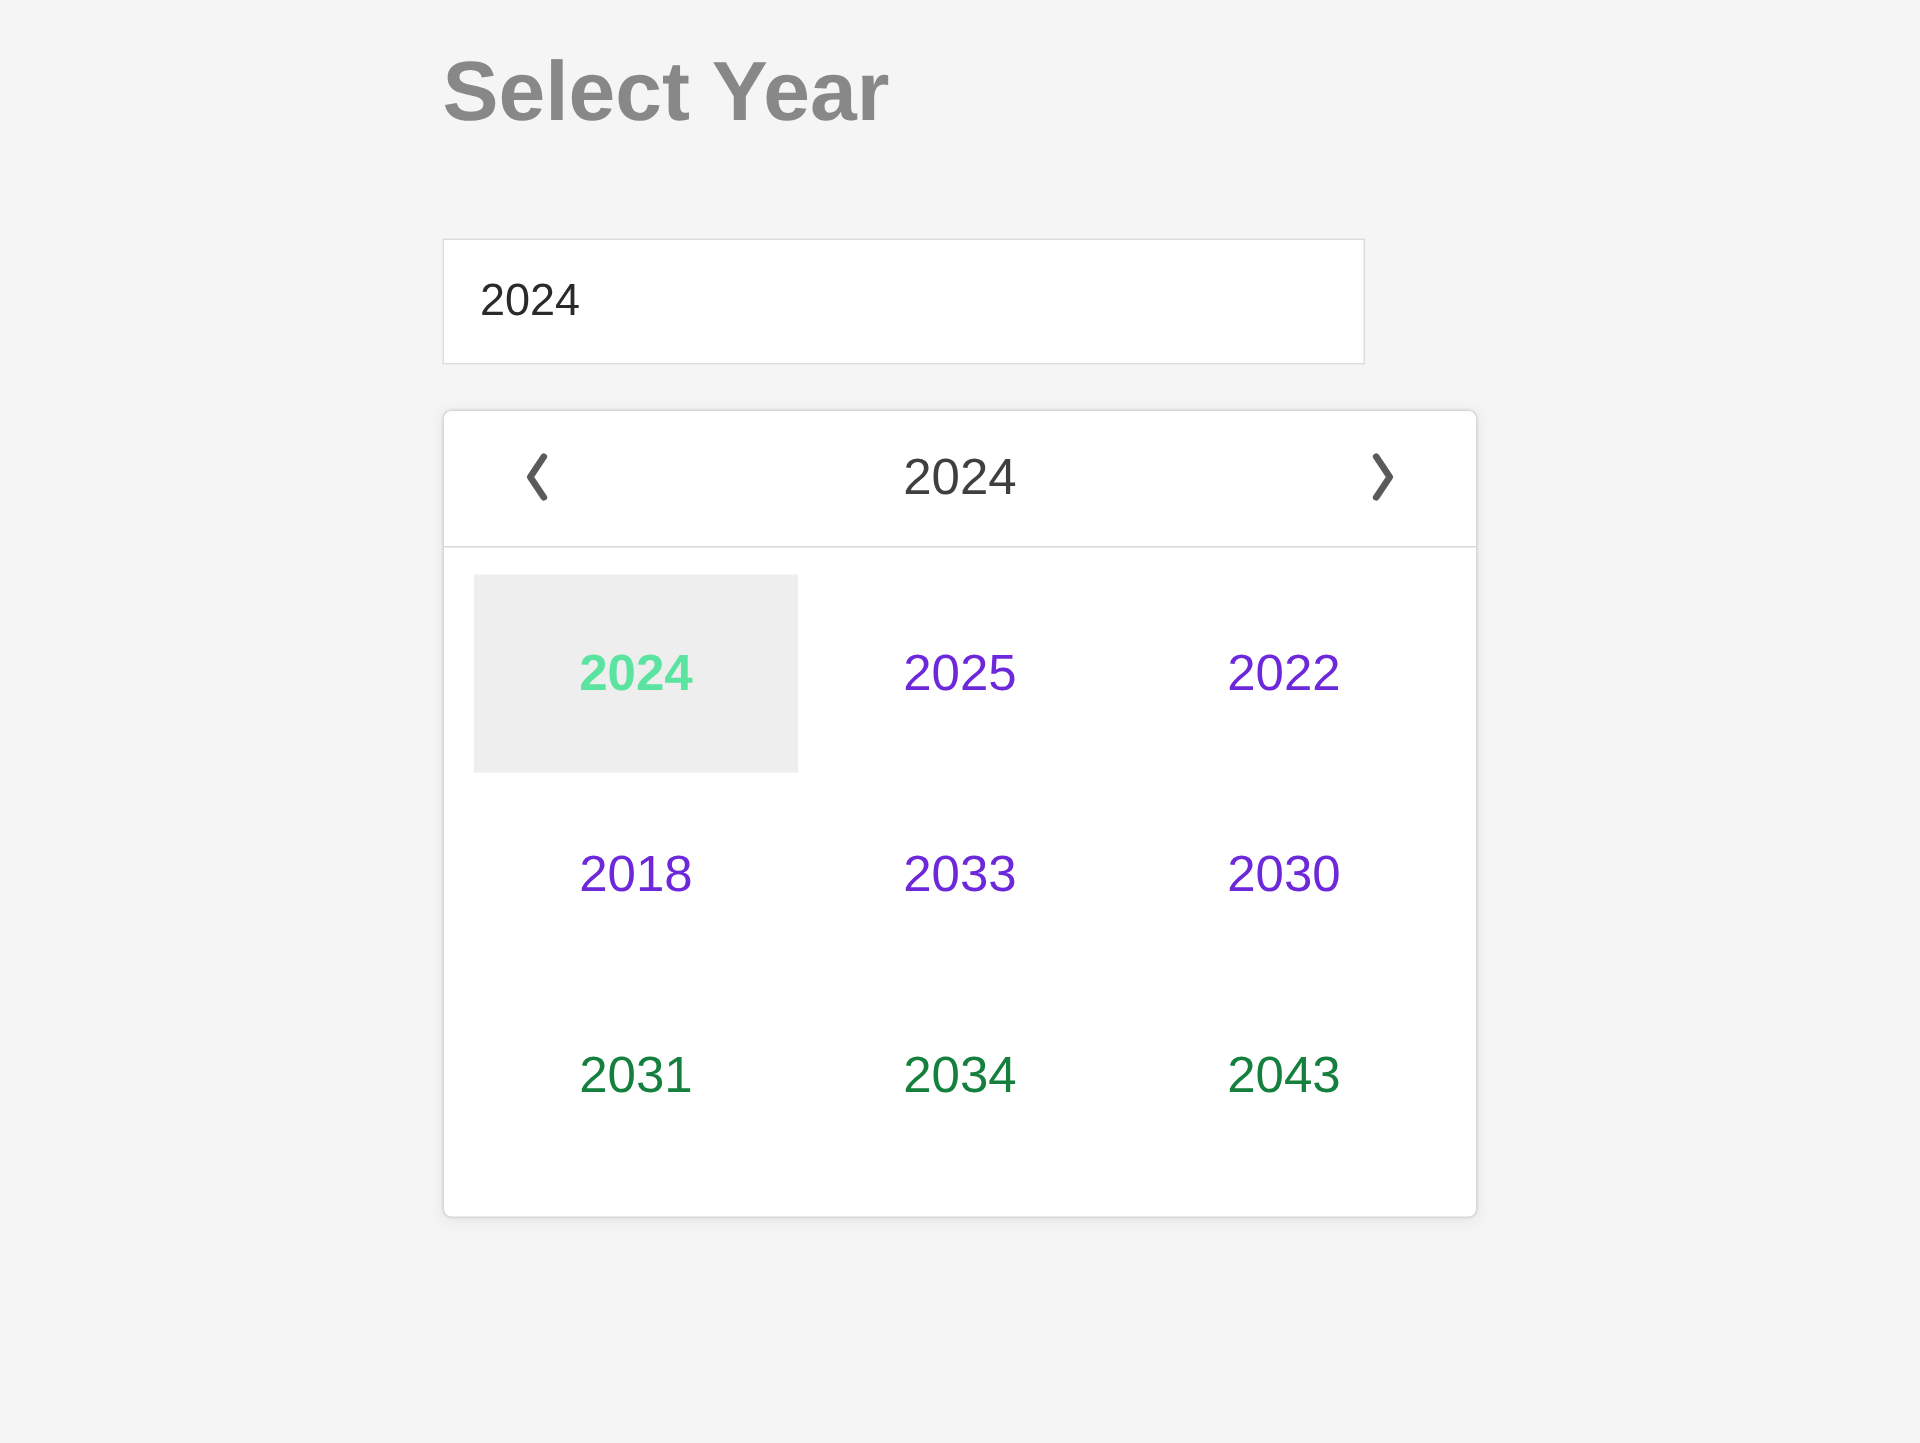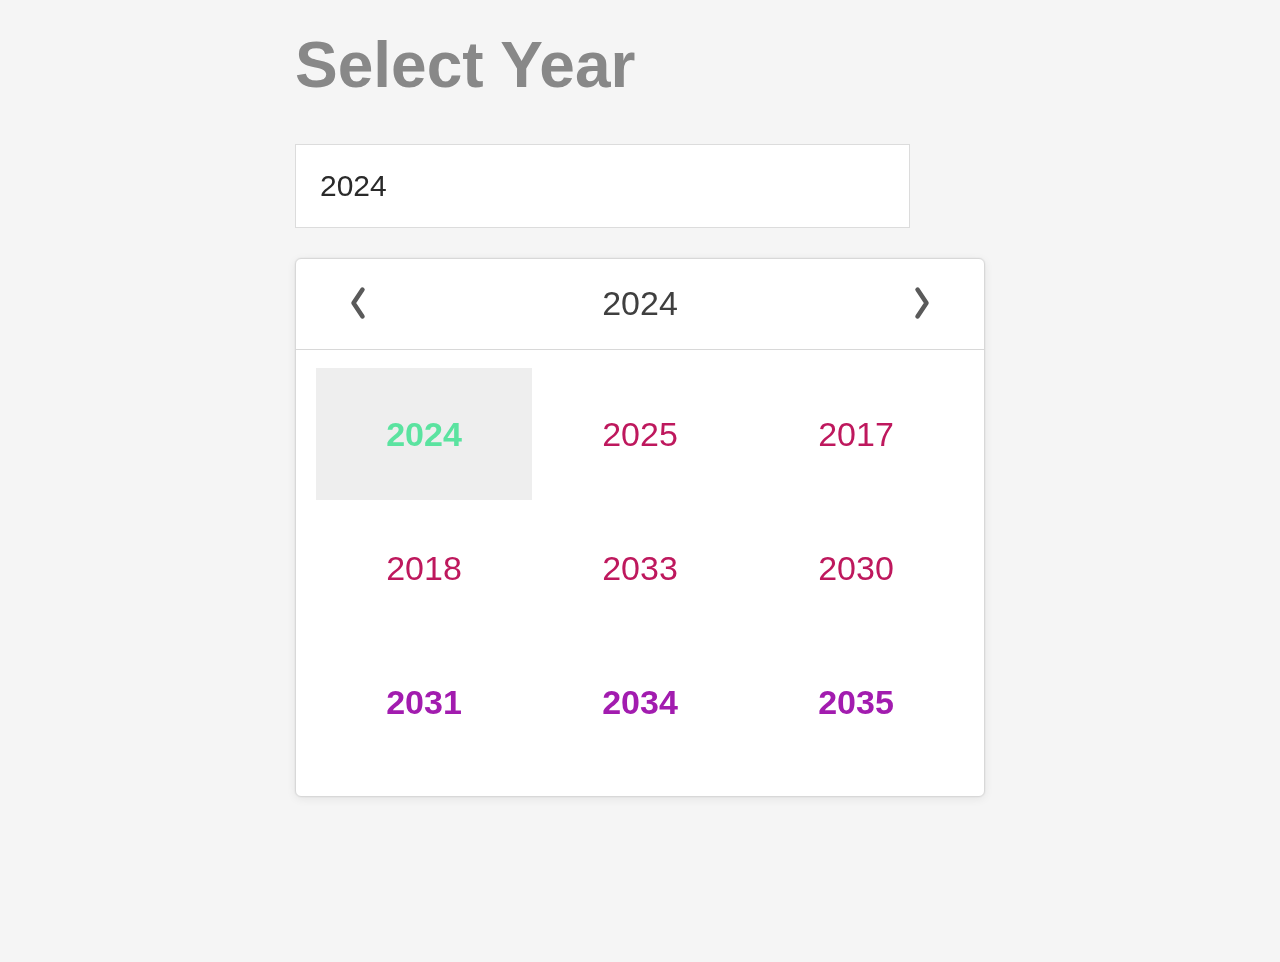--- a/index.html
+++ b/index.html
@@ -12,24 +12,24 @@
       background: #f5f5f5;
       width: 1280px;
       height: 962px;
       overflow: hidden;
     }
     .container {
       padding-left: 295px;
       padding-top: 28px;
     }
     .page-title {
-      font-size: 64px;
+      font-size: 56px;
       font-weight: 600;
       color: #888888;
-      margin-bottom: 42px;
+      margin-bottom: 66px;
     }
     .year-input {
       width: 615px;
       height: 84px;
       background: #ffffff;
       border: 1px solid #dcdcdc;
       padding: 0 24px;
       font-size: 30px;
       color: #2a2a2a;
       font-family: inherit;
@@ -74,33 +74,32 @@
       grid-template-columns: repeat(3, 1fr);
       padding: 18px 20px 28px 20px;
       row-gap: 2px;
     }
     .year-cell {
       height: 132px;
       display: flex;
       align-items: center;
       justify-content: center;
       font-size: 34px;
-      color: #be185d;
+      color: #6d28d9;
       cursor: pointer;
       font-weight: 400;
     }
     .year-cell.selected {
       background: #eeeeee;
       color: #5be3a0;
       font-weight: 600;
     }
     .year-cell.disabled {
-      color: #a21caf;
+      color: #15803d;
       cursor: default;
-      font-weight: bold;
     }
   </style>
 </head>
 <body>
 
 <div class="container">
   <h1 class="page-title">Select Year</h1>
 
   <input type="text" class="year-input" value="2024" style="">
 
@@ -114,22 +113,22 @@
       <div class="header-year">2024</div>
       <div class="nav-btn">
         <svg viewBox="0 0 12 24">
           <path d="M3 3 L9 12 L3 21" stroke="#5a5a5a" stroke-width="3" fill="none" stroke-linecap="round" stroke-linejoin="round"></path>
         </svg>
       </div>
     </div>
     <div class="year-grid">
       <div class="year-cell selected">2024</div>
       <div class="year-cell">2025</div>
-      <div class="year-cell">2017</div>
+      <div class="year-cell">2022</div>
       <div class="year-cell">2018</div>
       <div class="year-cell">2033</div>
       <div class="year-cell">2030</div>
       <div class="year-cell disabled">2031</div>
       <div class="year-cell disabled">2034</div>
-      <div class="year-cell disabled">2035</div>
+      <div class="year-cell disabled">2043</div>
     </div>
   </div>
 </div>
 
 </body></html>

